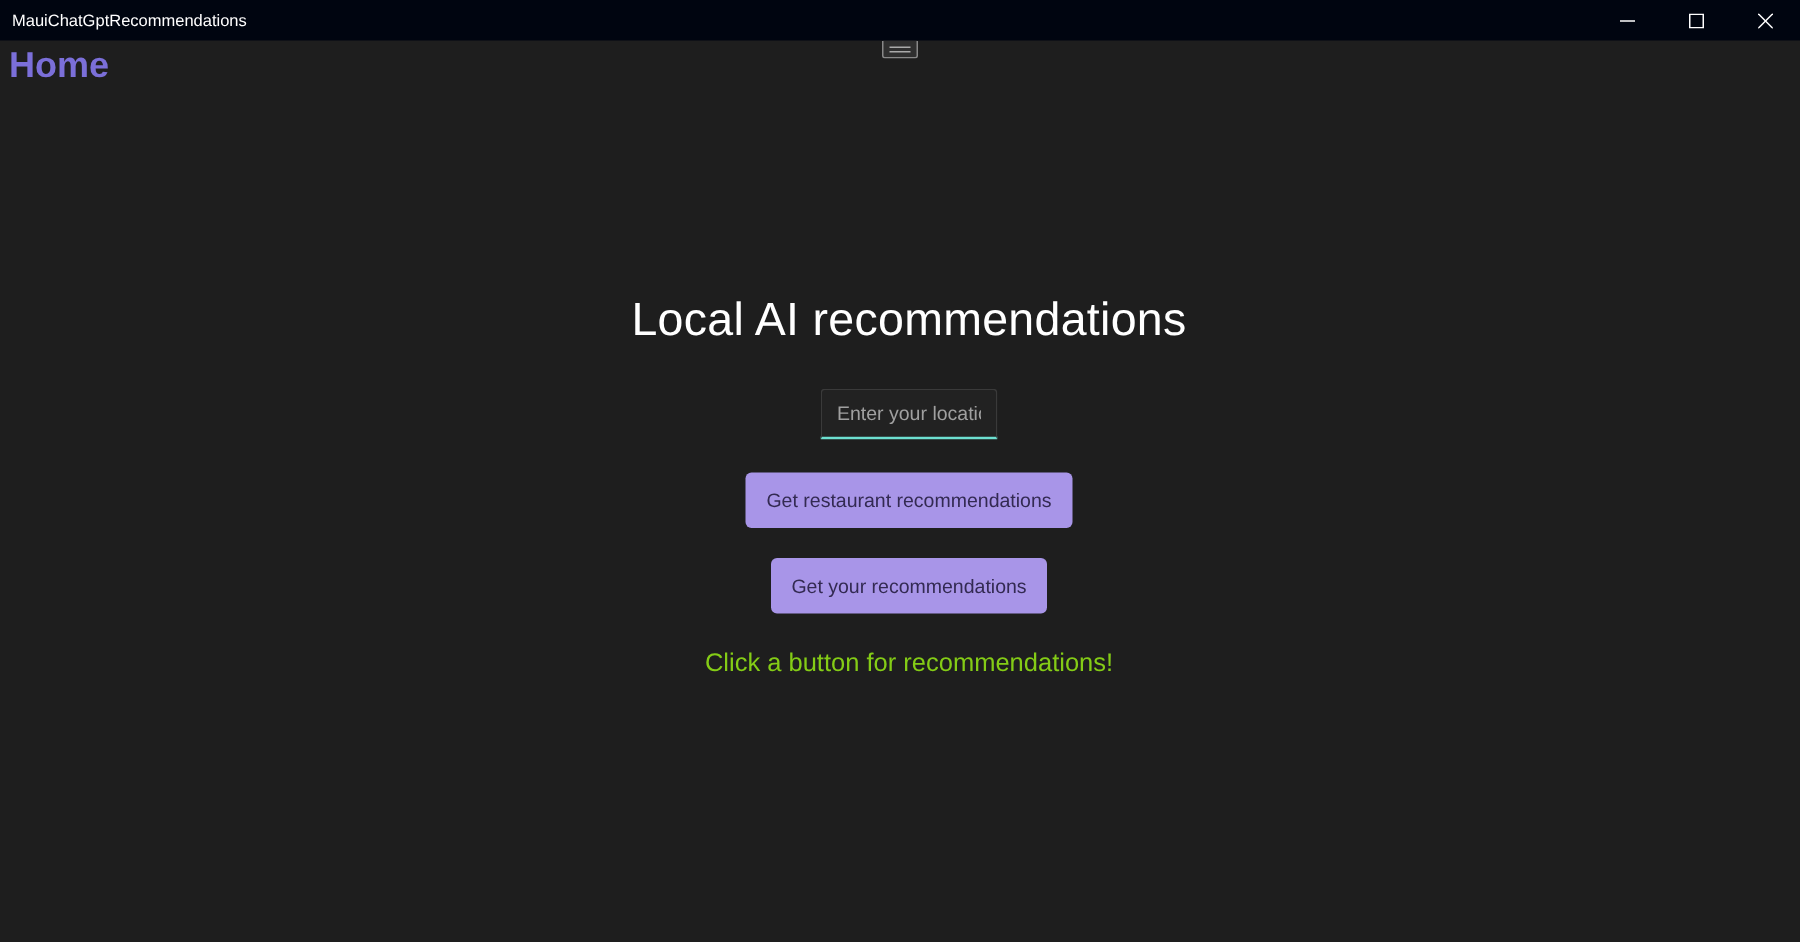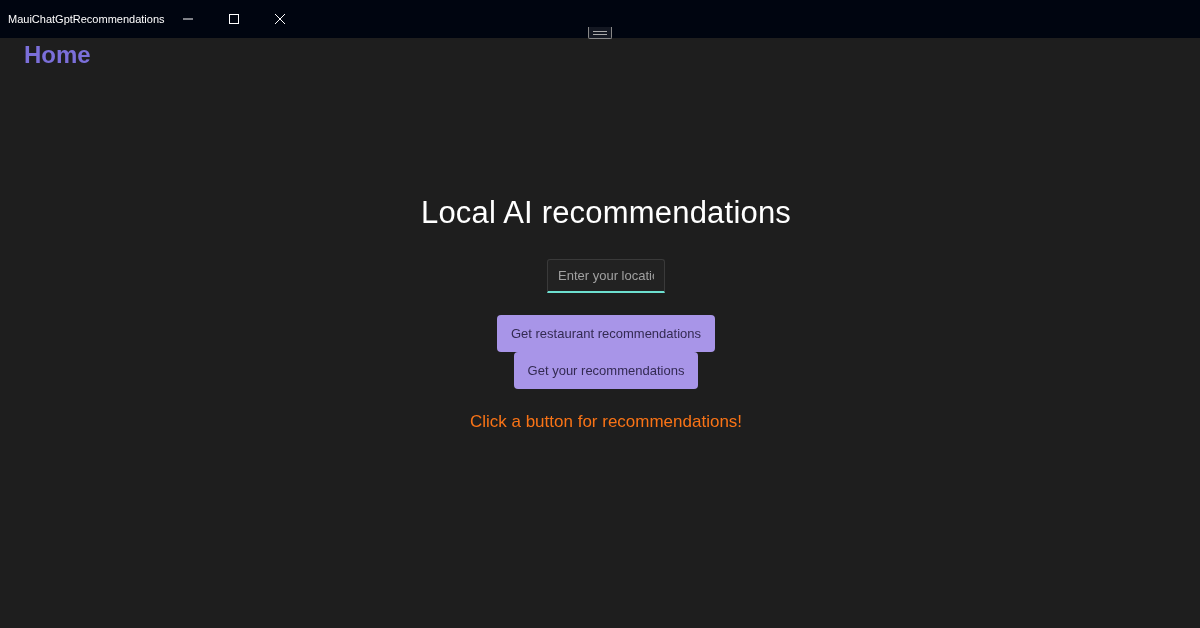--- a/index.html
+++ b/index.html
@@ -11,25 +11,25 @@
     body {
       width: 1200px;
       height: 628px;
       background: #1e1e1e;
       font-family: 'Segoe UI', -apple-system, sans-serif;
       overflow: hidden;
       position: relative;
     }
 
     .titlebar {
-      height: 38px;
+      height: 27px;
       background: #000510;
       display: flex;
       align-items: center;
-      justify-content: flex-start;
+      justify-content: space-between;
       padding: 0 0 0 8px;
     }
 
     .titlebar-title {
       color: #ffffff;
       font-size: 11px;
       font-weight: 400;
     }
 
     .titlebar-controls {
@@ -51,21 +51,21 @@
     .titlebar-btn svg {
       width: 10px;
       height: 10px;
     }
 
     .app-header {
       position: relative;
       height: 34px;
       display: flex;
       align-items: center;
-      padding-left: 24px;
+      padding-left: 6px;
     }
 
     .home-label {
       color: #7b6fd9;
       font-size: 24px;
       font-weight: 600;
     }
 
     .grabber {
       position: absolute;
@@ -127,37 +127,38 @@
     }
 
     .location-input::placeholder {
       color: #a0a0a0;
     }
 
     .btn-group {
       display: flex;
       flex-direction: column;
       align-items: center;
+      gap: 20px;
       margin-top: 22px;
     }
 
     .action-btn {
       background: #a895e8;
       color: #332a52;
       border: none;
       padding: 11px 14px;
       font-size: 13px;
       font-weight: 400;
       border-radius: 4px;
       cursor: pointer;
       font-family: inherit;
     }
 
     .hint-text {
-      color: #f97316;
+      color: #84cc16;
       font-size: 17px;
       font-weight: 400;
       margin-top: 23px;
     }
   </style>
 </head>
 <body>
 
 <div class="titlebar">
   <span class="titlebar-title">MauiChatGptRecommendations</span>

